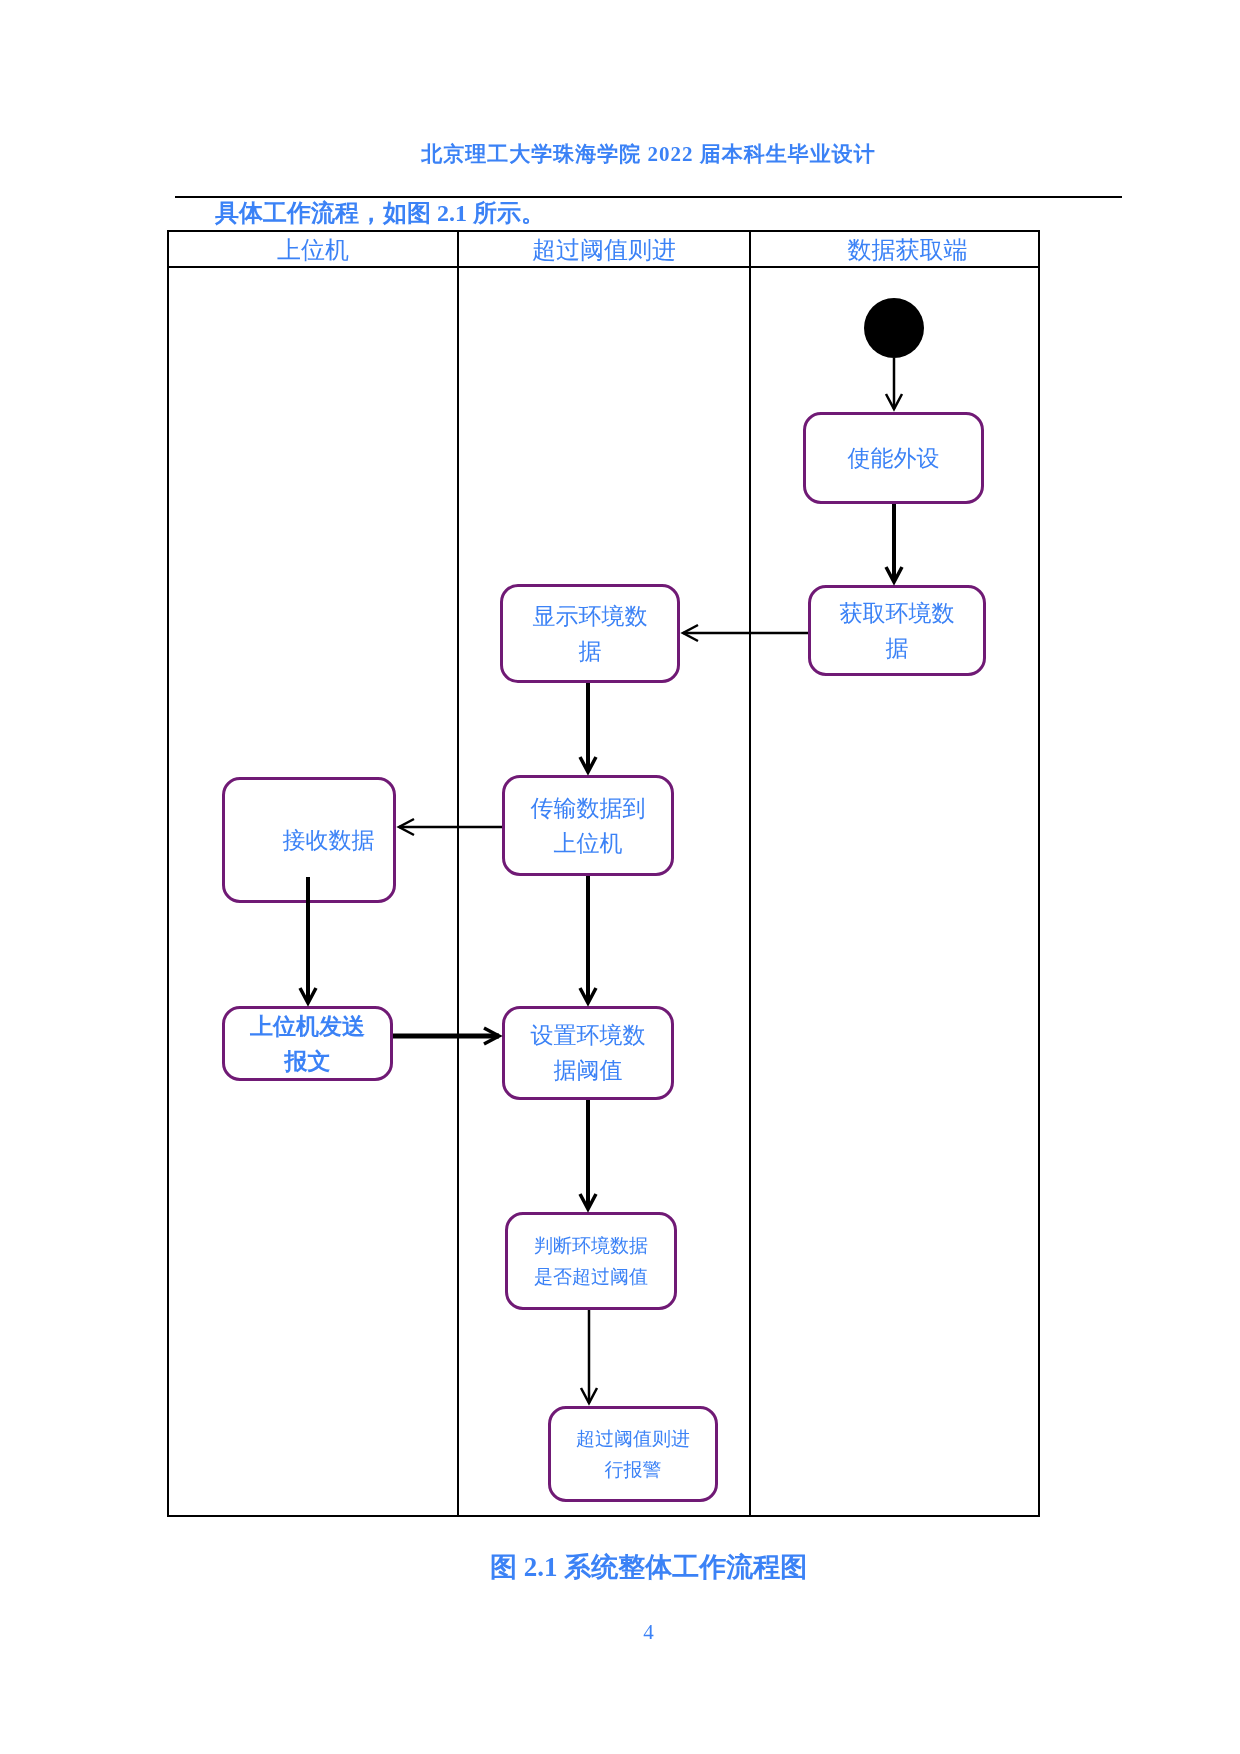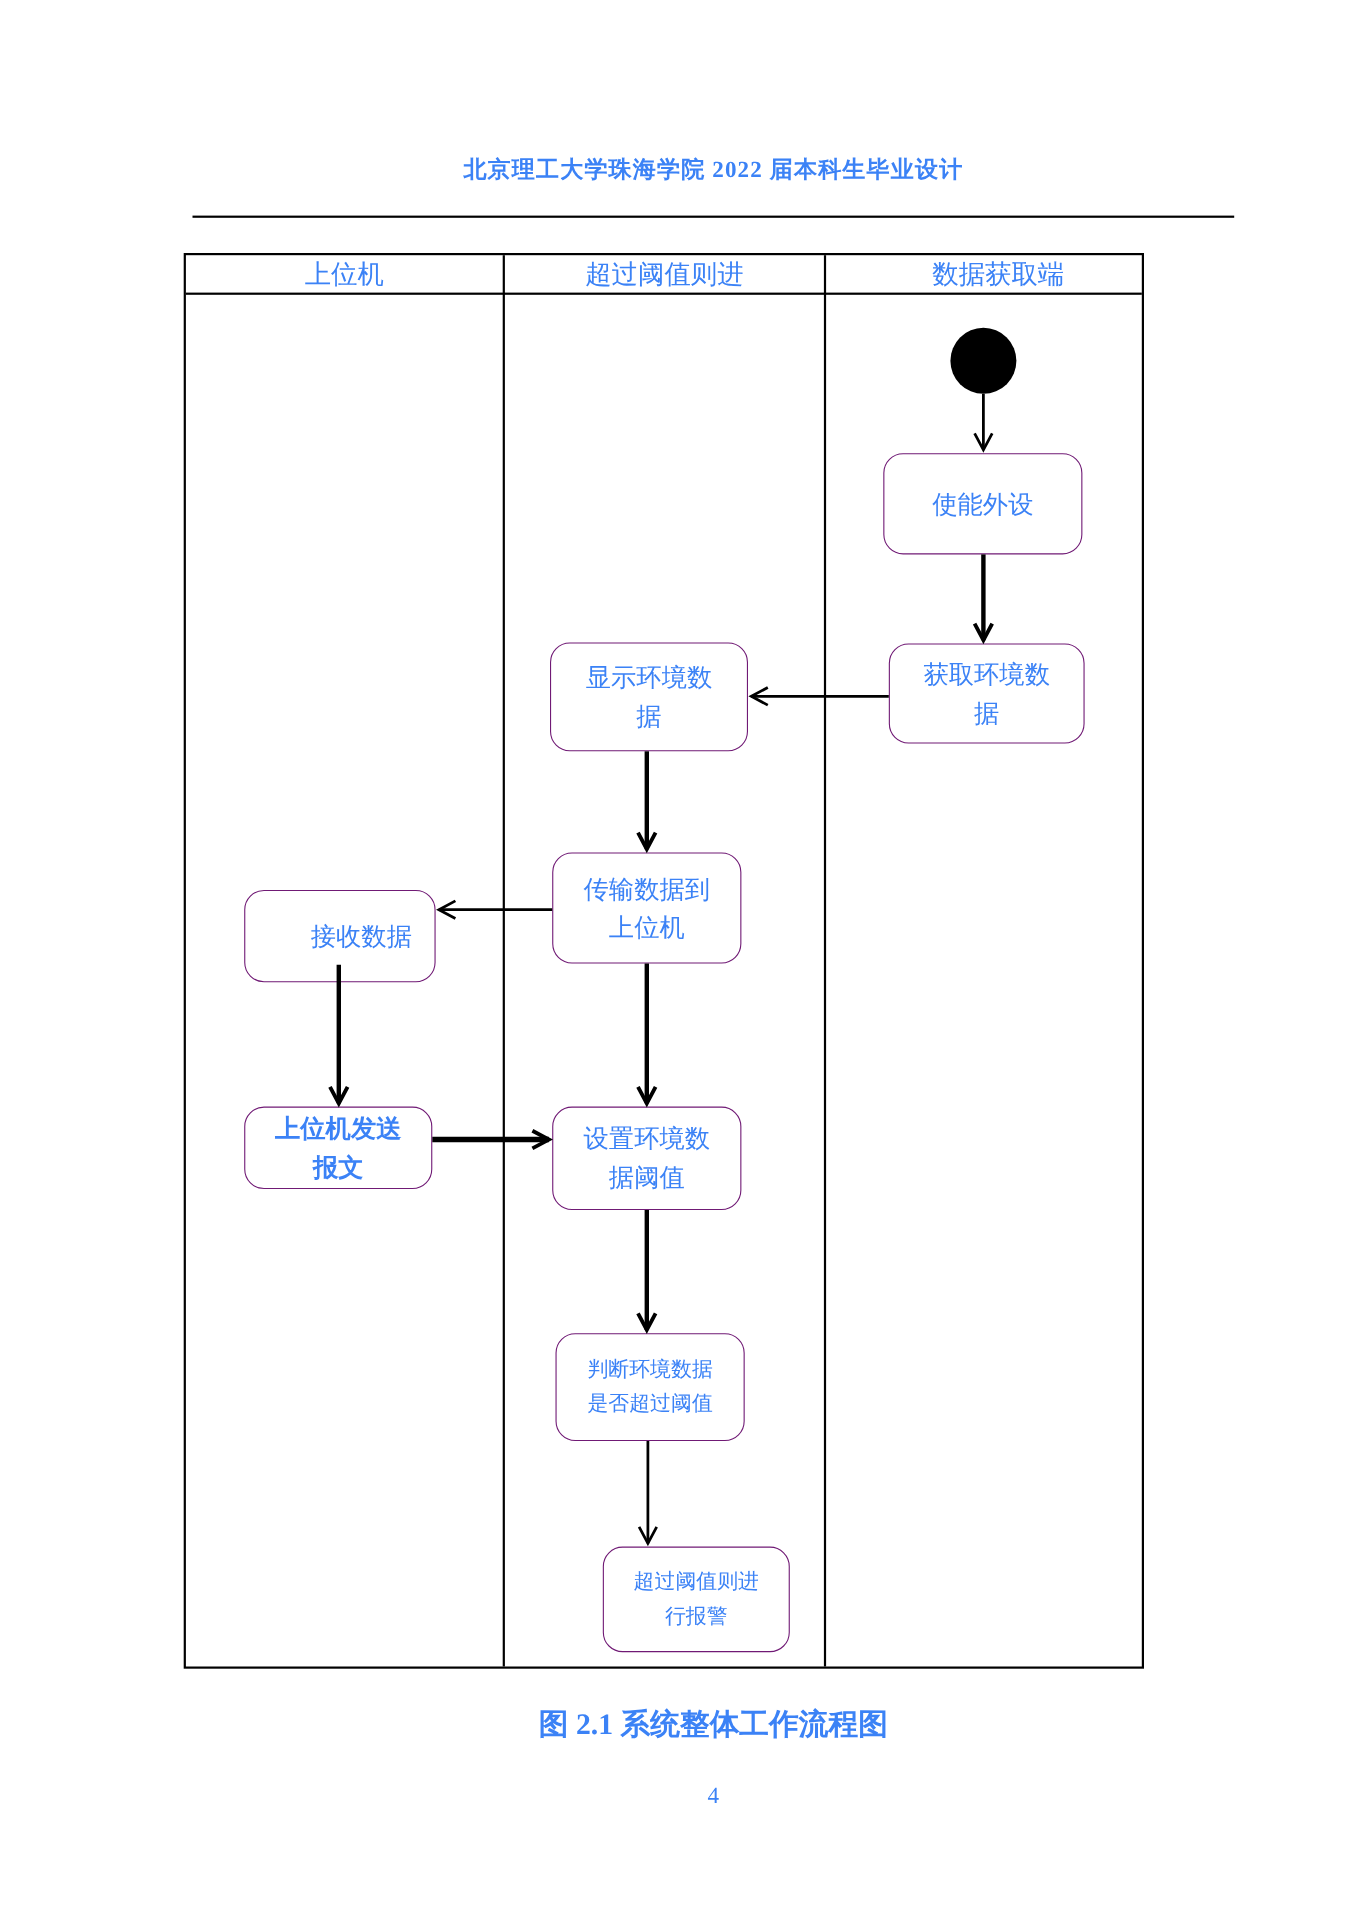--- a/index.html
+++ b/index.html
@@ -58,21 +58,21 @@
     top: 2px; height: 32px; line-height: 32px;
     text-align: center;
     font-size: 24px;
     font-family: "Liberation Sans", sans-serif;
   }
   .l1 { left: 0px;   width: 288px; }
   .l2 { left: 290px; width: 290px; }
   .l3 { left: 582px; width: 313px; }
   .node {
     position: absolute;
-    border: 1px solid #701a75;
+    border: 3px solid #701a75;
     border-radius: 18px;
     background: #ffffff;
     box-sizing: border-box;
     display: flex;
     flex-direction: column;
     align-items: center;
     justify-content: center;
     text-align: center;
     font-size: 23px;
     line-height: 35px;
@@ -106,20 +106,21 @@
     line-height: 24px;
   }
 </style>
 </head>
 <body>
 
 <div class="page">
 
   <div class="doc-header">北京理工大学珠海学院 2022 届本科生毕业设计</div>
   <div class="header-rule"></div>
+  <div class="intro">具体工作流程，如图 2.1 所示。</div>
 
   <div class="chart">
     <div class="lane-sep"></div>
     <div class="vline v1"></div>
     <div class="vline v2"></div>
     <div class="lane-label l1">上位机</div>
     <div class="lane-label l2">超过阈值则进</div>
     <div class="lane-label l3">数据获取端</div>
   </div>
 
@@ -136,21 +137,21 @@
   <div class="node" style="left:500px;top:584px;width:180px;height:99px;">
     <div>显示环境数</div>
     <div>据</div>
   </div>
 
   <div class="node" style="left:502px;top:775px;width:172px;height:101px;">
     <div>传输数据到</div>
     <div>上位机</div>
   </div>
 
-  <div class="node" style="left:222px;top:809px;width:174px;height:84px;padding-left:39px;">
+  <div class="node" style="left:222px;top:777px;width:174px;height:126px;padding-left:39px;">
     <div>接收数据</div>
     <div></div>
   </div>
 
   <div class="node" style="left:222px;top:1006px;width:171px;height:75px;font-weight:bold;">
     <div>上位机发送</div>
     <div>报文</div>
   </div>
 
   <div class="node" style="left:502px;top:1006px;width:172px;height:94px;">

